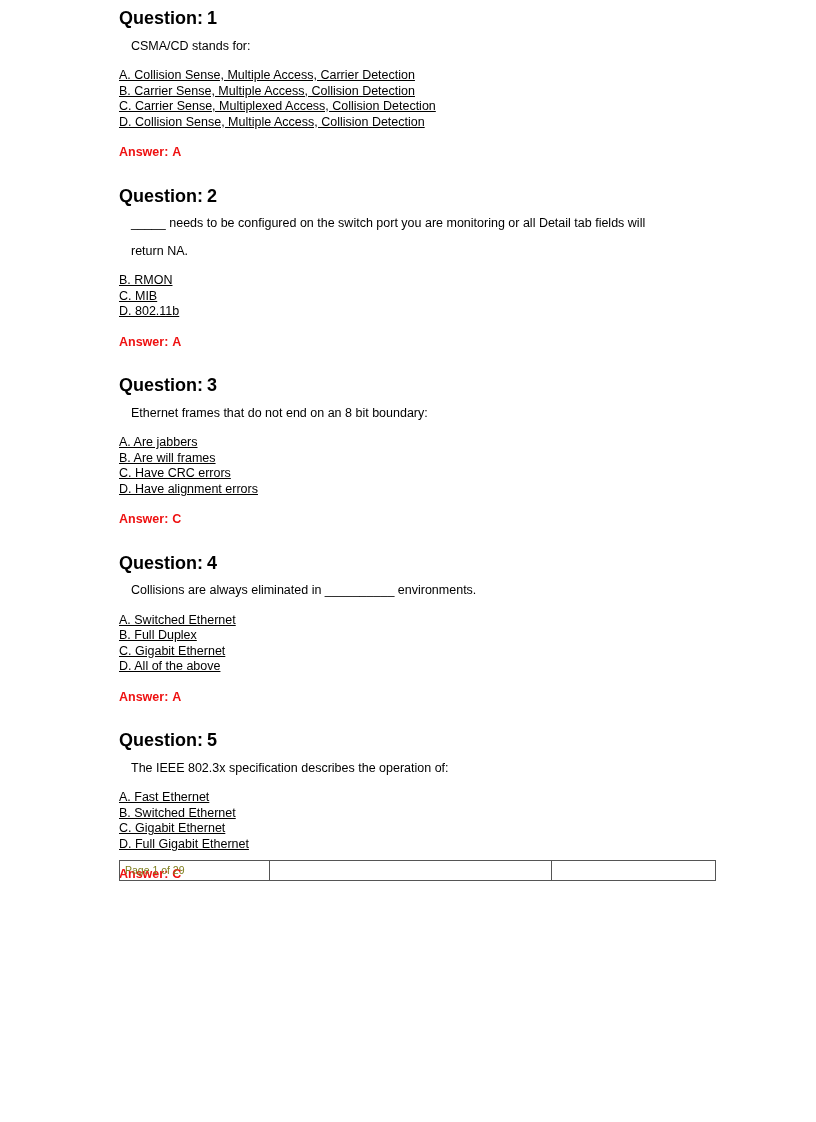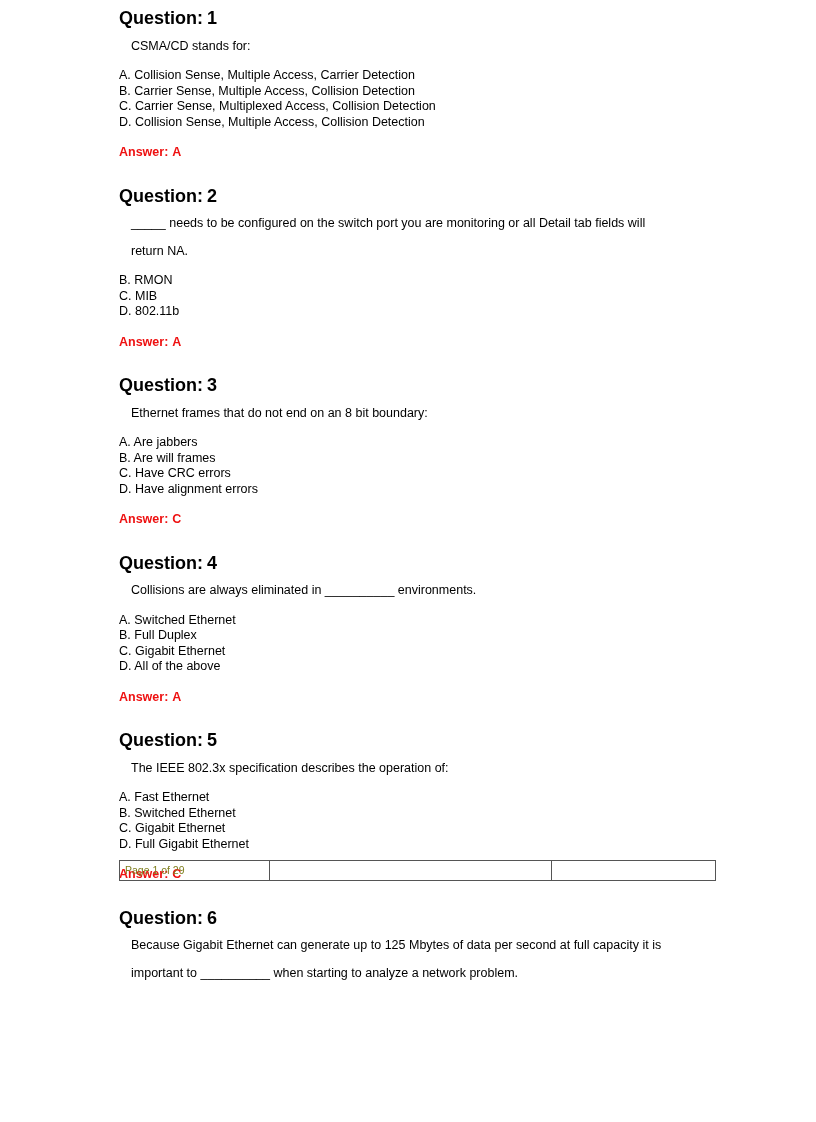--- a/index.html
+++ b/index.html
@@ -40,20 +40,21 @@
     font-weight: normal;
     margin: 12px;
   }
   .opts {
     margin-top: 14px;
   }
   .opt {
     font-size: 12.5px;
     line-height: 15.5px;
     white-space: nowrap;
+    text-decoration: underline;
   }
   .answer {
     font-size: 12.5px;
     line-height: 15.5px;
     font-weight: bold;
     color: #ee1111;
     margin-top: 15px;
     margin-bottom: 0;
     white-space: nowrap;
   }
@@ -156,25 +157,20 @@
       <div class="opt">A. Fast Ethernet</div>
       <div class="opt">B. Switched Ethernet</div>
       <div class="opt">C. Gigabit Ethernet</div>
       <div class="opt">D. Full Gigabit Ethernet</div>
     </div>
     <div class="answer"><span>Answer:</span><span class="aval">C</span></div>
   </div>
 
   <div class="spacer-q"></div>
 
-  <div class="qblock">
-    <div class="qhead"><span>Question:</span><span class="qnum">6</span></div>
-    <div class="qstem">Because Gigabit Ethernet can generate  up to 125 Mbytes of data per second at full  capacity it is</div>
-    <div class="qstem">important to __________   when starting to analyze a network problem.</div>
-  </div>
 
 </div>
 
 <table class="footer-table">
   <tbody>
       <tr>
     <td class="c1">
       <div class="page-label">Page 1 of 29</div>
     </td>
     <td class="c2"></td>

